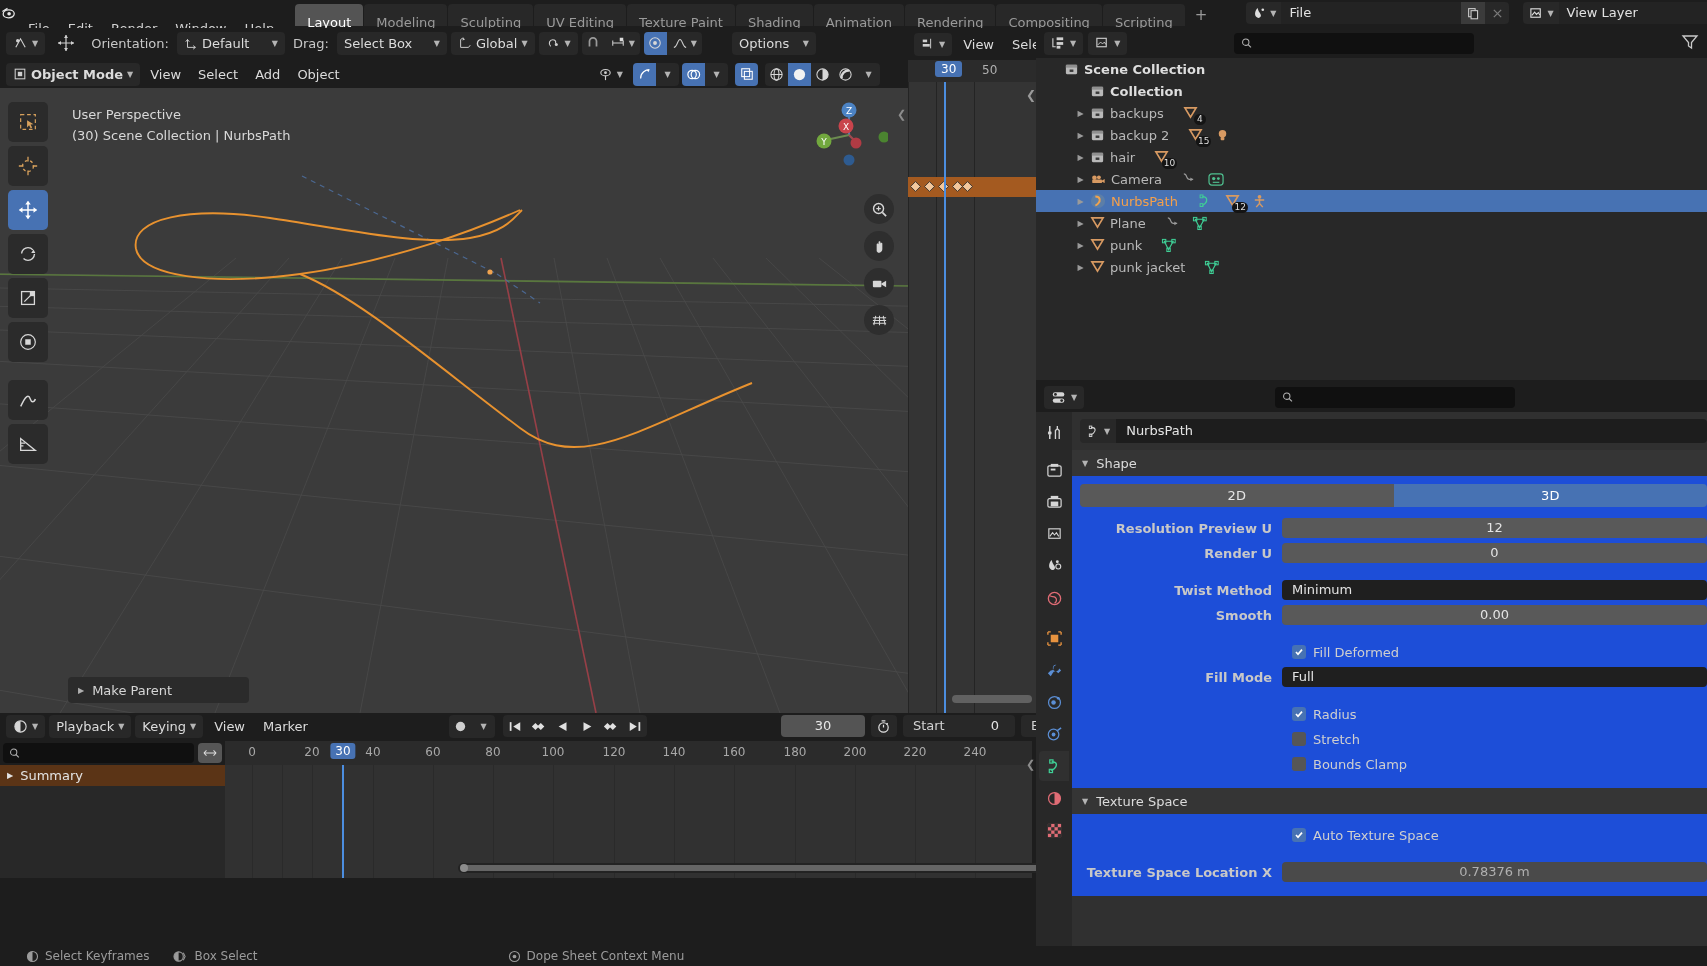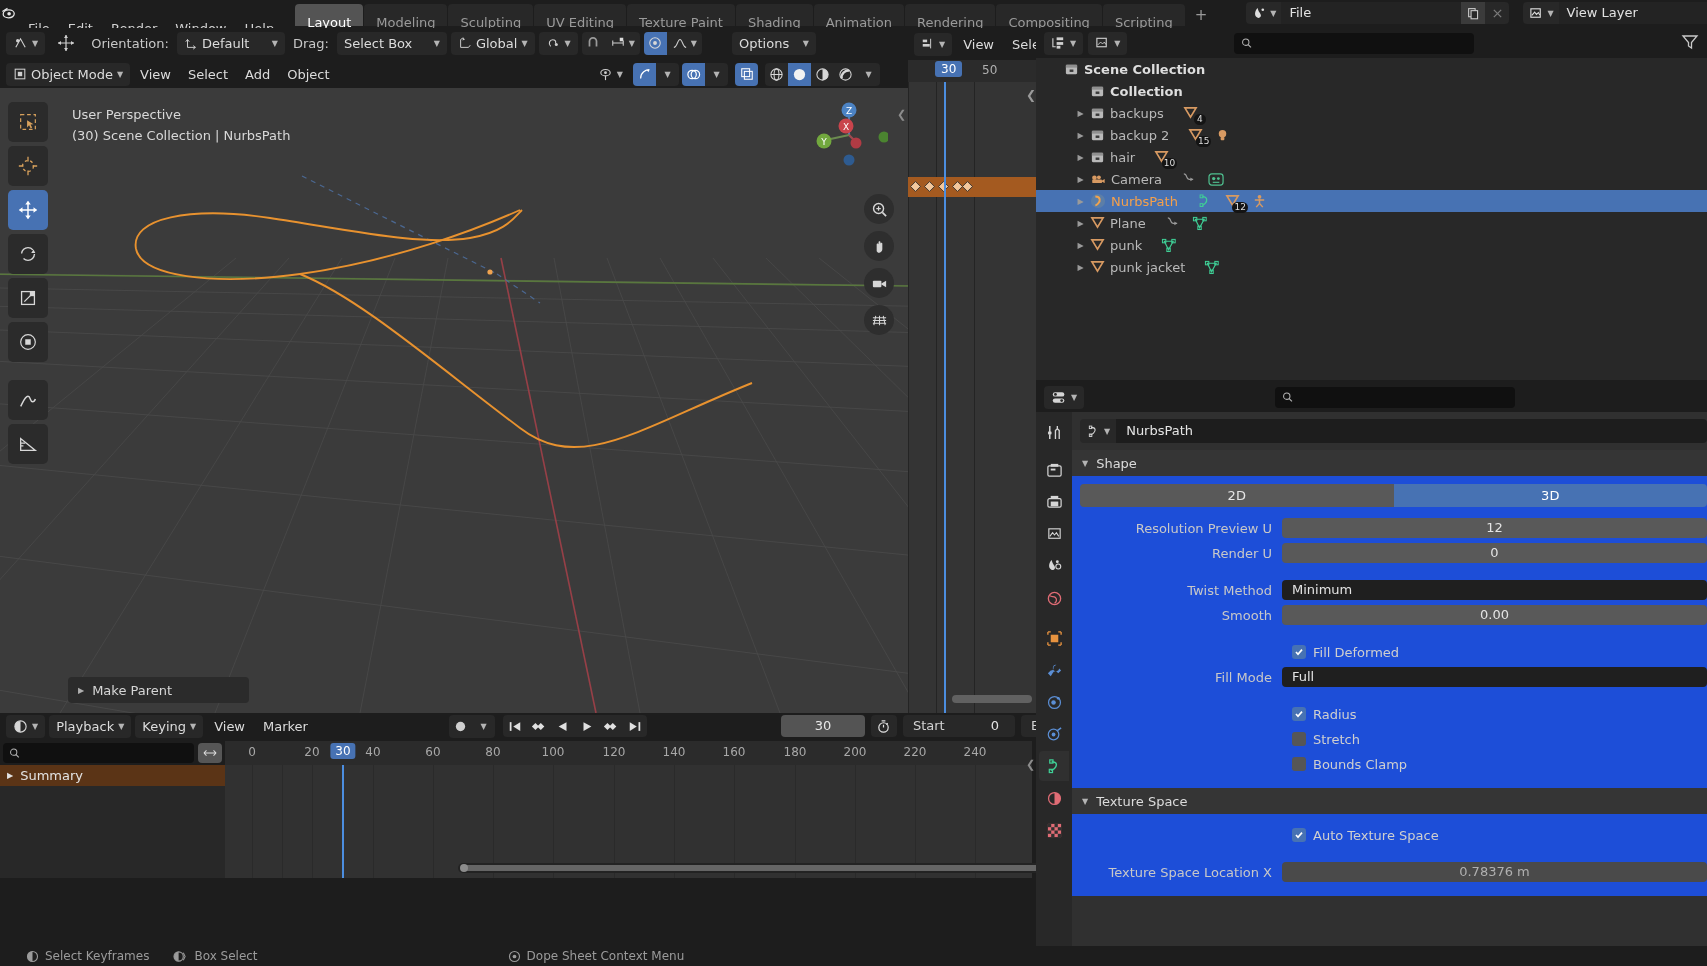--- a/index.html
+++ b/index.html
@@ -210,21 +210,21 @@
   .panel-title {
     display:flex; align-items:center; gap:8px; height:26px; padding-left:10px;
     font-size:13px; color:#dcdcdc; background:#353535;
   }
   .panel-body { padding:8px 0 10px 0; background:#1d4ed8; }
   .seg2 { display:flex; margin:0 0 10px 8px; height:23px; border-radius:4px; overflow:hidden; }
   .seg2 > div { flex:1; display:flex; align-items:center; justify-content:center; font-size:13px; }
   .seg2 > div.off { background:#595959; color:#e6e6e6; }
   .seg2 > div.on { background:#4772b3; color:#ffffff; }
   .prow { display:flex; align-items:center; height:22px; margin-bottom:3px; }
-  .plabel { width:210px; text-align:right; padding-right:10px; font-size:13px; color:#c8c8c8; }
+  .plabel { width:210px; text-align:right; padding-right:10px; font-size:13px; color:#c8c8c8;font-weight:bold; }
   .pval {
     flex:1; height:20px; line-height:20px; border-radius:4px; font-size:13px;
     color:#e4e4e4; text-align:center; background:#595959; margin-right:0px;
   }
   .pval.dark { background:#1f1f1f; text-align:left; padding-left:10px; }
   .pval.grey { background:#4a4a4a; color:#b0b0b0; text-align:center; }
   .prow.cbrow { padding-left:220px; }
   .cb { width:14px; height:14px; border-radius:3px; background:#565656; display:inline-flex;
         align-items:center; justify-content:center; margin-right:7px; }
   .cb.on { background:#4772b3; }
@@ -373,21 +373,21 @@
         <span class="chev" style="margin-left:3px;">▼</span>
       </div>
     </div>
     <div class="hdr-btn" style="margin-left:26px;min-width:84px;">
       <span>Options</span>
       <span class="chev" style="margin-left:auto;">▼</span>
     </div>
   </div>
 
   <div class="vp-header2">
-    <div class="hdr-btn" style="min-width:118px;">
+    <div class="hdr-btn" style="min-width:118px;font-weight:bold;">
       <svg width="14" height="14" viewBox="0 0 16 16">
           <rect x="2.5" y="2.5" width="11" height="11" fill="none" stroke="#d0d0d0" stroke-width="1.2"></rect>
           <rect x="5.5" y="5.5" width="5" height="5" fill="#d0d0d0"></rect>
         </svg>
       <span>Object Mode</span>
       <span class="chev" style="margin-left:auto;">▼</span>
     </div>
     <div class="hdr-btn plain">View</div>
     <div class="hdr-btn plain">Select</div>
     <div class="hdr-btn plain">Add</div>

